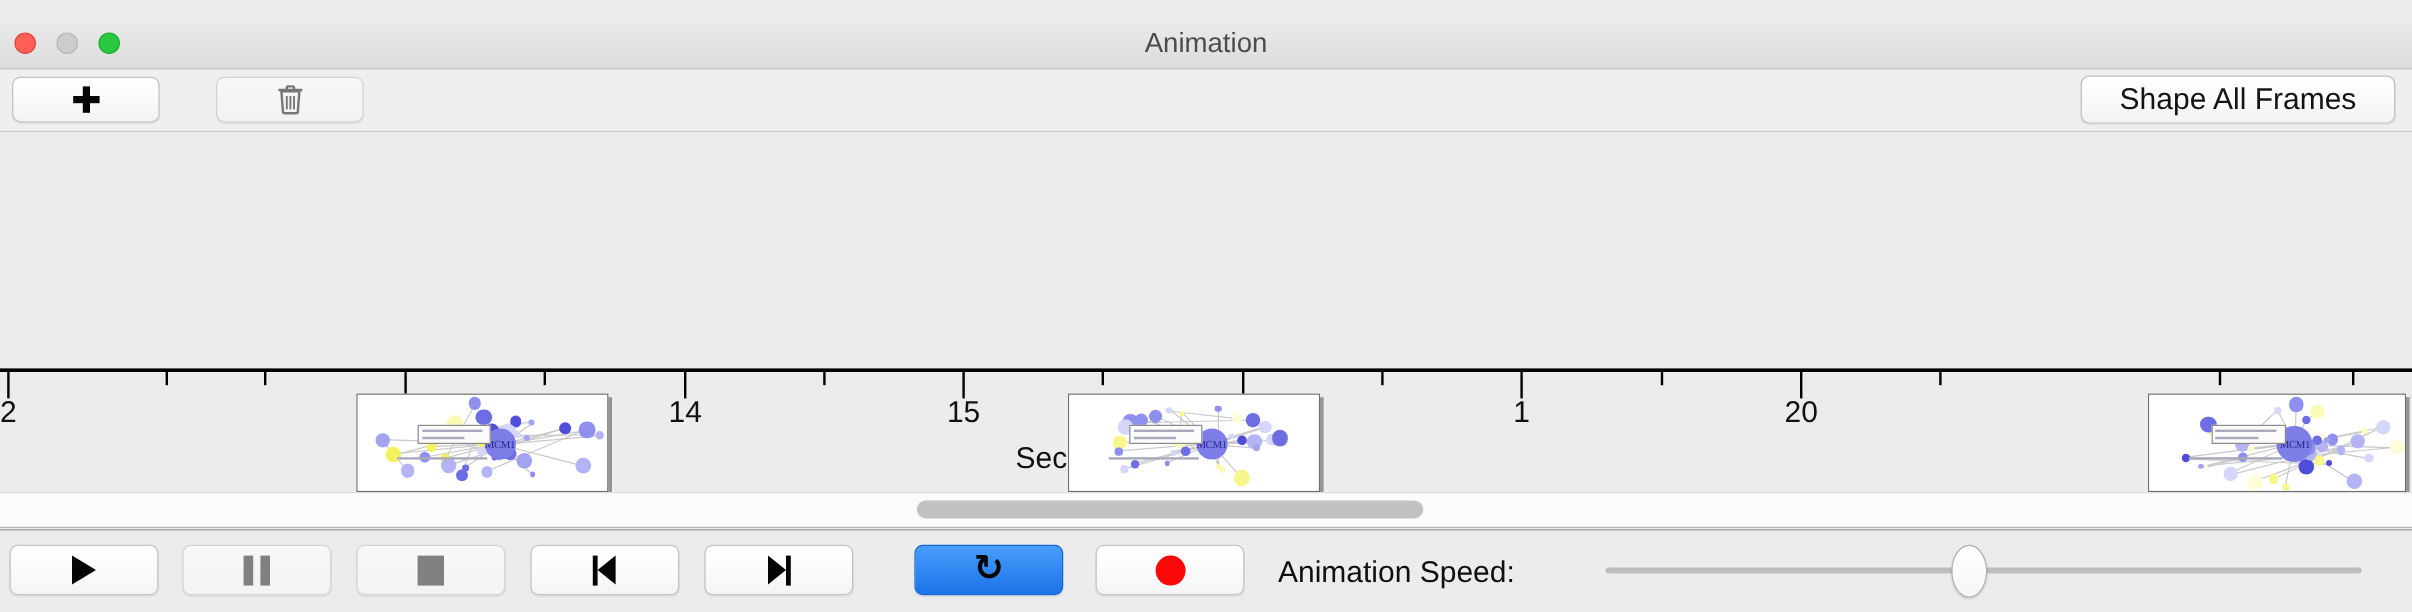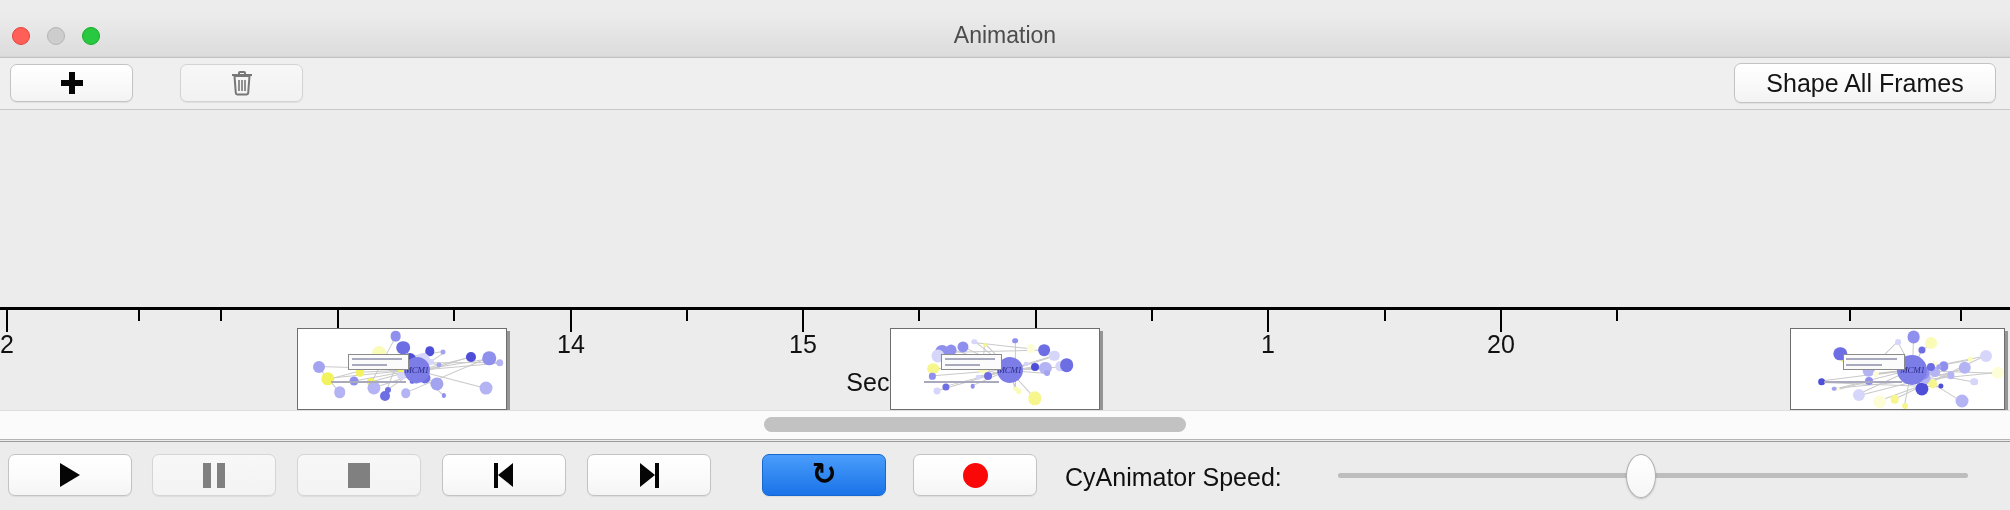--- a/index.html
+++ b/index.html
@@ -176,21 +176,20 @@
     box-sizing: border-box;
     background: #ffffff;
     border: 1px solid #6e6e6e;
     box-shadow: 3px 3px 0 0 rgba(120,120,120,.75);
     overflow: hidden;
   }
   .frame-canvas {
     position: absolute;
     inset: 0;
     background: #ffffff;
-    font-style: italic;
   }
   .node {
     position: absolute;
     border-radius: 50%;
     transform: translate(-50%,-50%);
   }
   .edge {
     position: absolute;
     height: 1px;
     background: #c9c9c9;
@@ -670,20 +669,20 @@
     </div>
     <div class="ctl ctl-next">
       <span class="ico-next"></span>
     </div>
     <div class="ctl ctl-loop active">
       <span class="ico-loop">↻</span>
     </div>
     <div class="ctl ctl-record">
       <span class="ico-record"></span>
     </div>
-    <div class="speed-label">CyAnimator Speed:</div>
+    <div class="speed-label">Animation Speed:</div>
     <div class="speed-slider">
       <div class="speed-track"></div>
       <div class="speed-thumb" id="speed-thumb" style="left: 48%;"></div>
     </div>
   </div>
 
 </div>
 
 </body></html>

